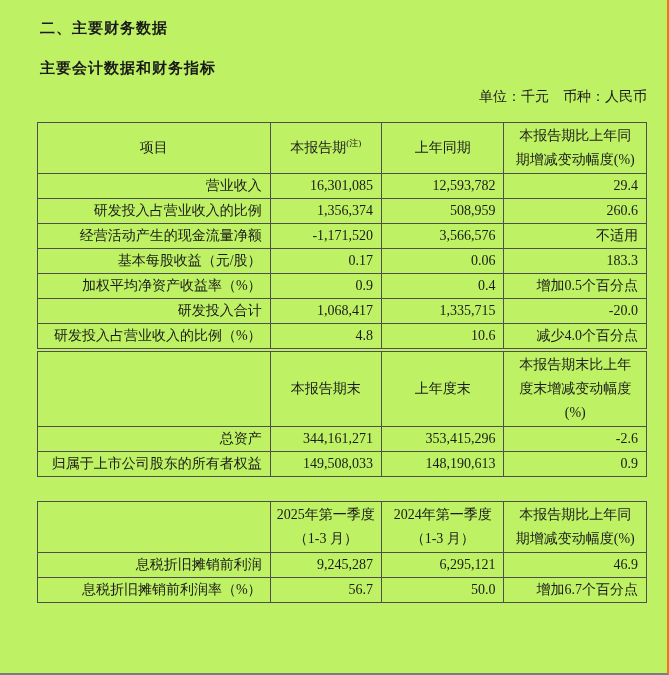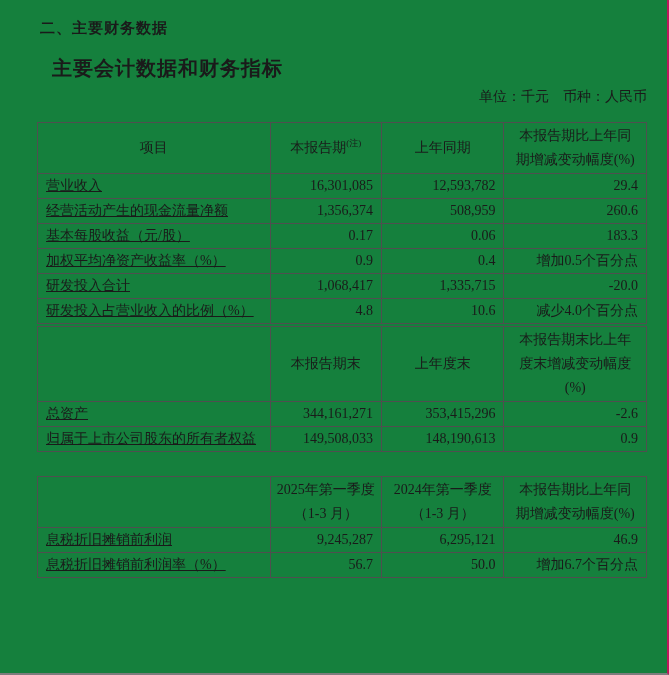--- a/index.html
+++ b/index.html
@@ -5,41 +5,41 @@
   * { margin: 0; padding: 0; box-sizing: border-box; }
   html, body { background: #ffffff; }
   body {
     font-family: "Liberation Serif", "DejaVu Serif", serif;
     color: #1a1a1a;
   }
   .page {
     position: relative;
     width: 669px;
     height: 675px;
-    background: #15803d;
-    border-right: 2px solid #be185d;
+    background: #bef264;
+    border-right: 2px solid #f97316;
     border-bottom: 2px solid #7d7d7d;
     overflow: hidden;
   }
   .content {
     padding: 18px 20px 0 37px;
   }
   .section-title {
     font-size: 15px;
     font-weight: bold;
     line-height: 20px;
     margin-left: 3px;
     margin-bottom: 20px;
     letter-spacing: 1px;
   }
   .subsection-title {
-    font-size: 20px;
+    font-size: 15px;
     font-weight: bold;
     line-height: 20px;
-    margin-left: 15px;
+    margin-left: 3px;
     margin-bottom: 10px;
     letter-spacing: 1px;
   }
   .unit-note {
     font-size: 14px;
     line-height: 18px;
     text-align: right;
     margin-bottom: 16px;
   }
   table.fin-table {
@@ -61,21 +61,21 @@
     font-weight: normal;
     text-align: center;
     vertical-align: middle;
     white-space: pre-line;
     padding: 1px 2px;
   }
   table.fin-table td {
     padding: 0 8px;
     height: 25px;
   }
-  table.fin-table td.label-cell { text-align: left; text-decoration: underline; }
+  table.fin-table td.label-cell { text-align: right; }
   table.fin-table td.value-cell { text-align: right; }
   table.fin-table sup {
     font-size: 9px;
     line-height: 0;
     vertical-align: super;
   }
   #table-1 { margin-bottom: 2px; }
   #table-2 { margin-bottom: 24px; }
 </style>
 </head>
@@ -104,24 +104,30 @@
           </tr>
         </thead>
         <tbody>
           <tr>
             <td class="label-cell">营业收入</td>
             <td class="value-cell">16,301,085</td>
             <td class="value-cell">12,593,782</td>
             <td class="value-cell">29.4</td>
           </tr>
           <tr>
-            <td class="label-cell">经营活动产生的现金流量净额</td>
+            <td class="label-cell">研发投入占营业收入的比例</td>
             <td class="value-cell">1,356,374</td>
             <td class="value-cell">508,959</td>
             <td class="value-cell">260.6</td>
+          </tr>
+          <tr>
+            <td class="label-cell">经营活动产生的现金流量净额</td>
+            <td class="value-cell">-1,171,520</td>
+            <td class="value-cell">3,566,576</td>
+            <td class="value-cell">不适用</td>
           </tr>
           <tr>
             <td class="label-cell">基本每股收益（元/股）</td>
             <td class="value-cell">0.17</td>
             <td class="value-cell">0.06</td>
             <td class="value-cell">183.3</td>
           </tr>
           <tr>
             <td class="label-cell">加权平均净资产收益率（%）</td>
             <td class="value-cell">0.9</td>

